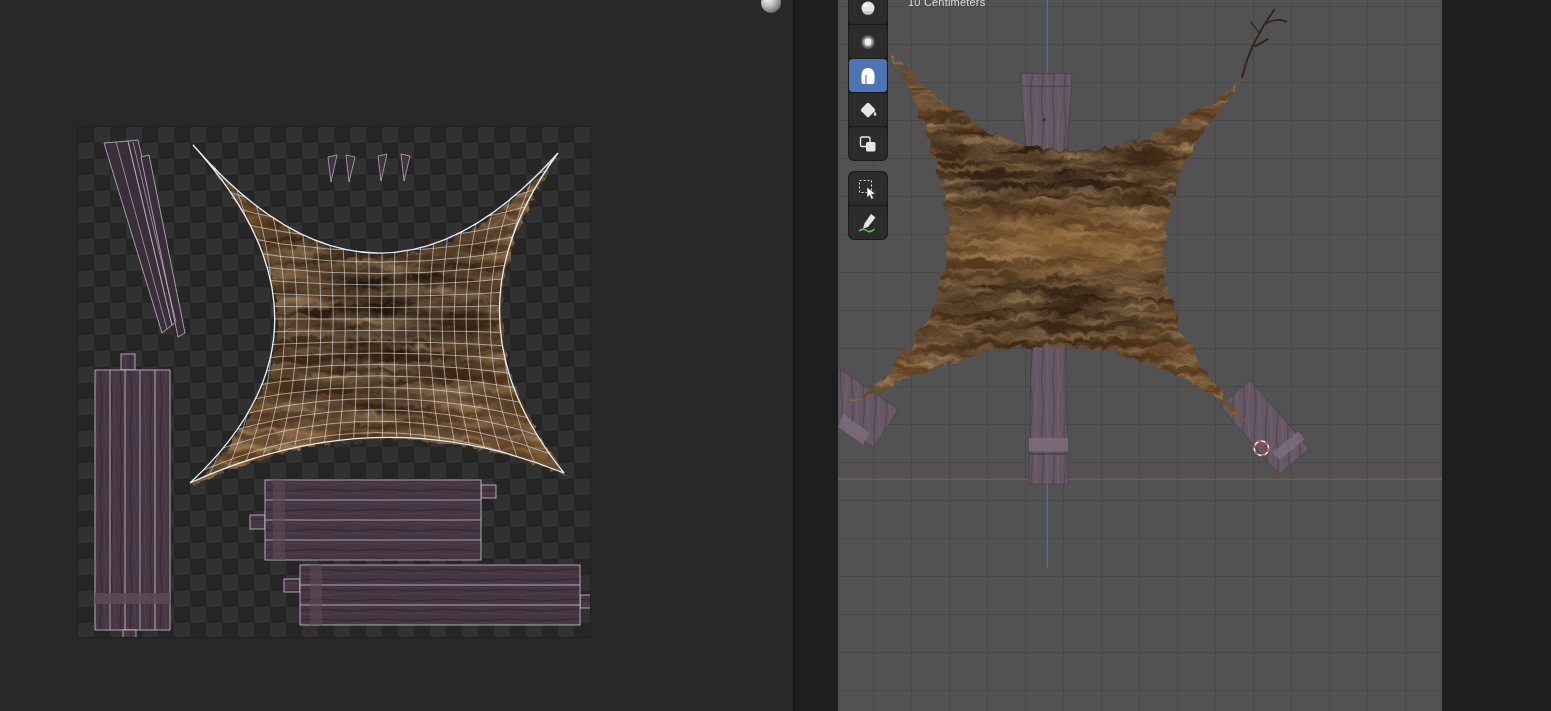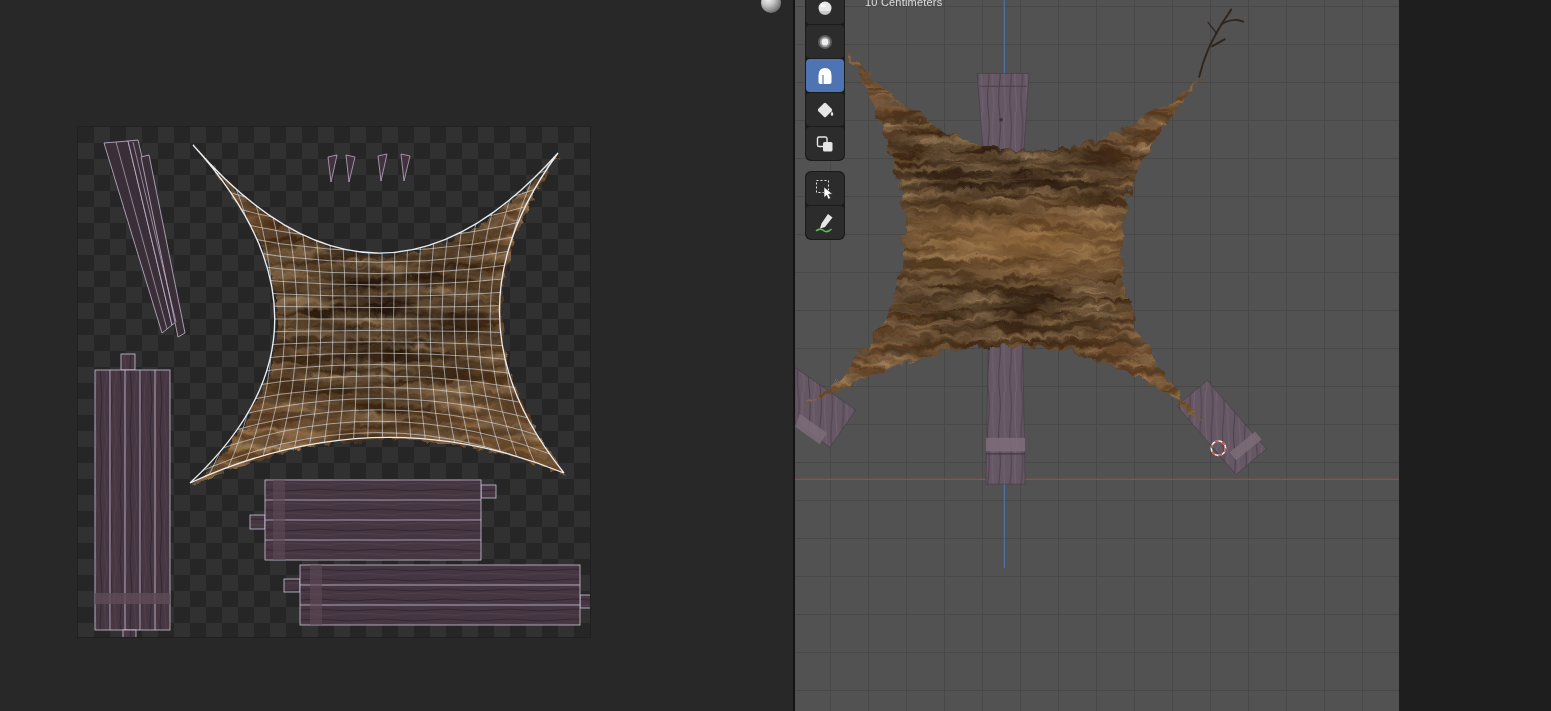--- a/index.html
+++ b/index.html
@@ -22,20 +22,21 @@
   .divider{width:2px;height:711px;background:#141414;flex:none;}
 
   
   .viewport3d{
     position:relative;width:604px;height:711px;overflow:hidden;flex:none;
     background-color:#525252;
     background-image:linear-gradient(#484848 1px, transparent 1px),
                      linear-gradient(90deg,#484848 1px, transparent 1px);
     background-size:38px 38px;
     background-position:-3px 6px;
+    margin-left:43px;
   }
   .viewport3d svg.scene{position:absolute;inset:0;}
   .scale-label{position:absolute;left:70px;top:-4px;color:#dddddd;font-size:11px;letter-spacing:.2px;}
 
   
   .toolbar{position:absolute;left:10px;top:-10px;display:flex;flex-direction:column;gap:10px;z-index:5;}
   .tool-group{display:flex;flex-direction:column;background:#1b1b1b;border-radius:6px;padding:1px;gap:1px;}
   .tool{width:38px;height:33px;background:#2c2c2c;border:0;border-radius:4px;
         display:flex;align-items:center;justify-content:center;padding:0;cursor:pointer;}
   .tool:first-child{border-top-left-radius:6px;border-top-right-radius:6px;}

